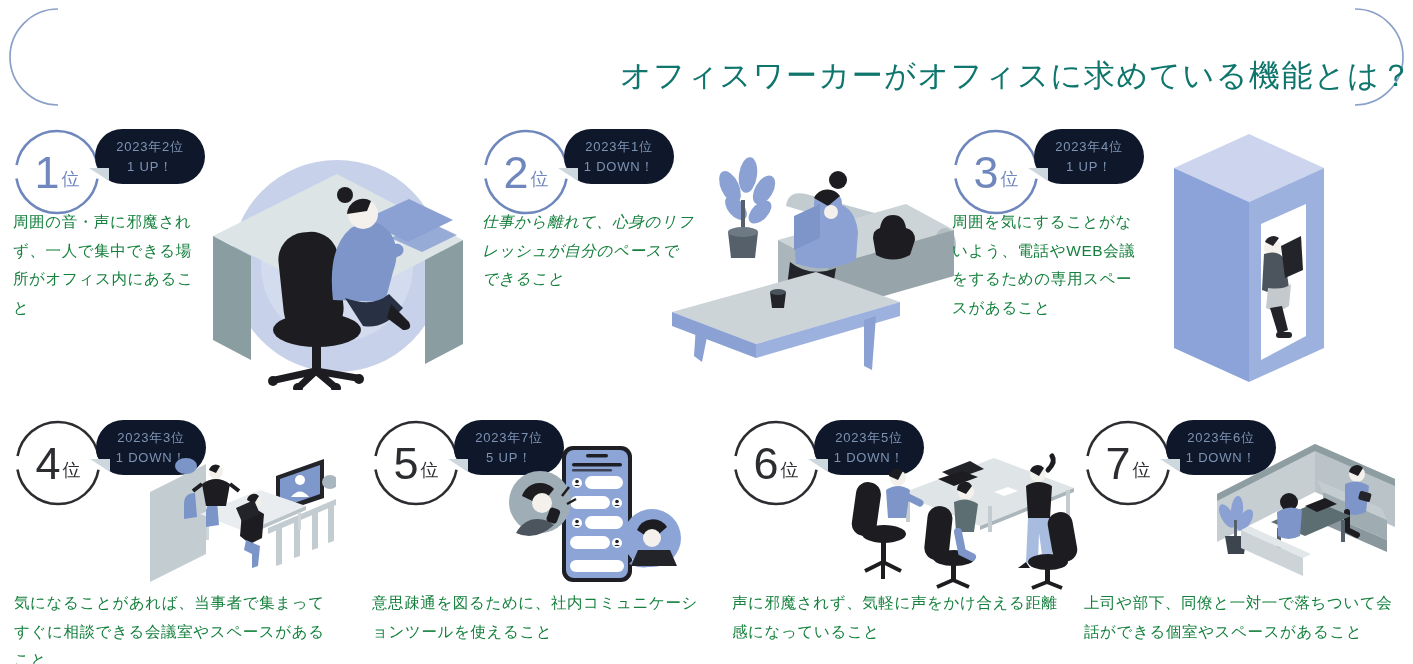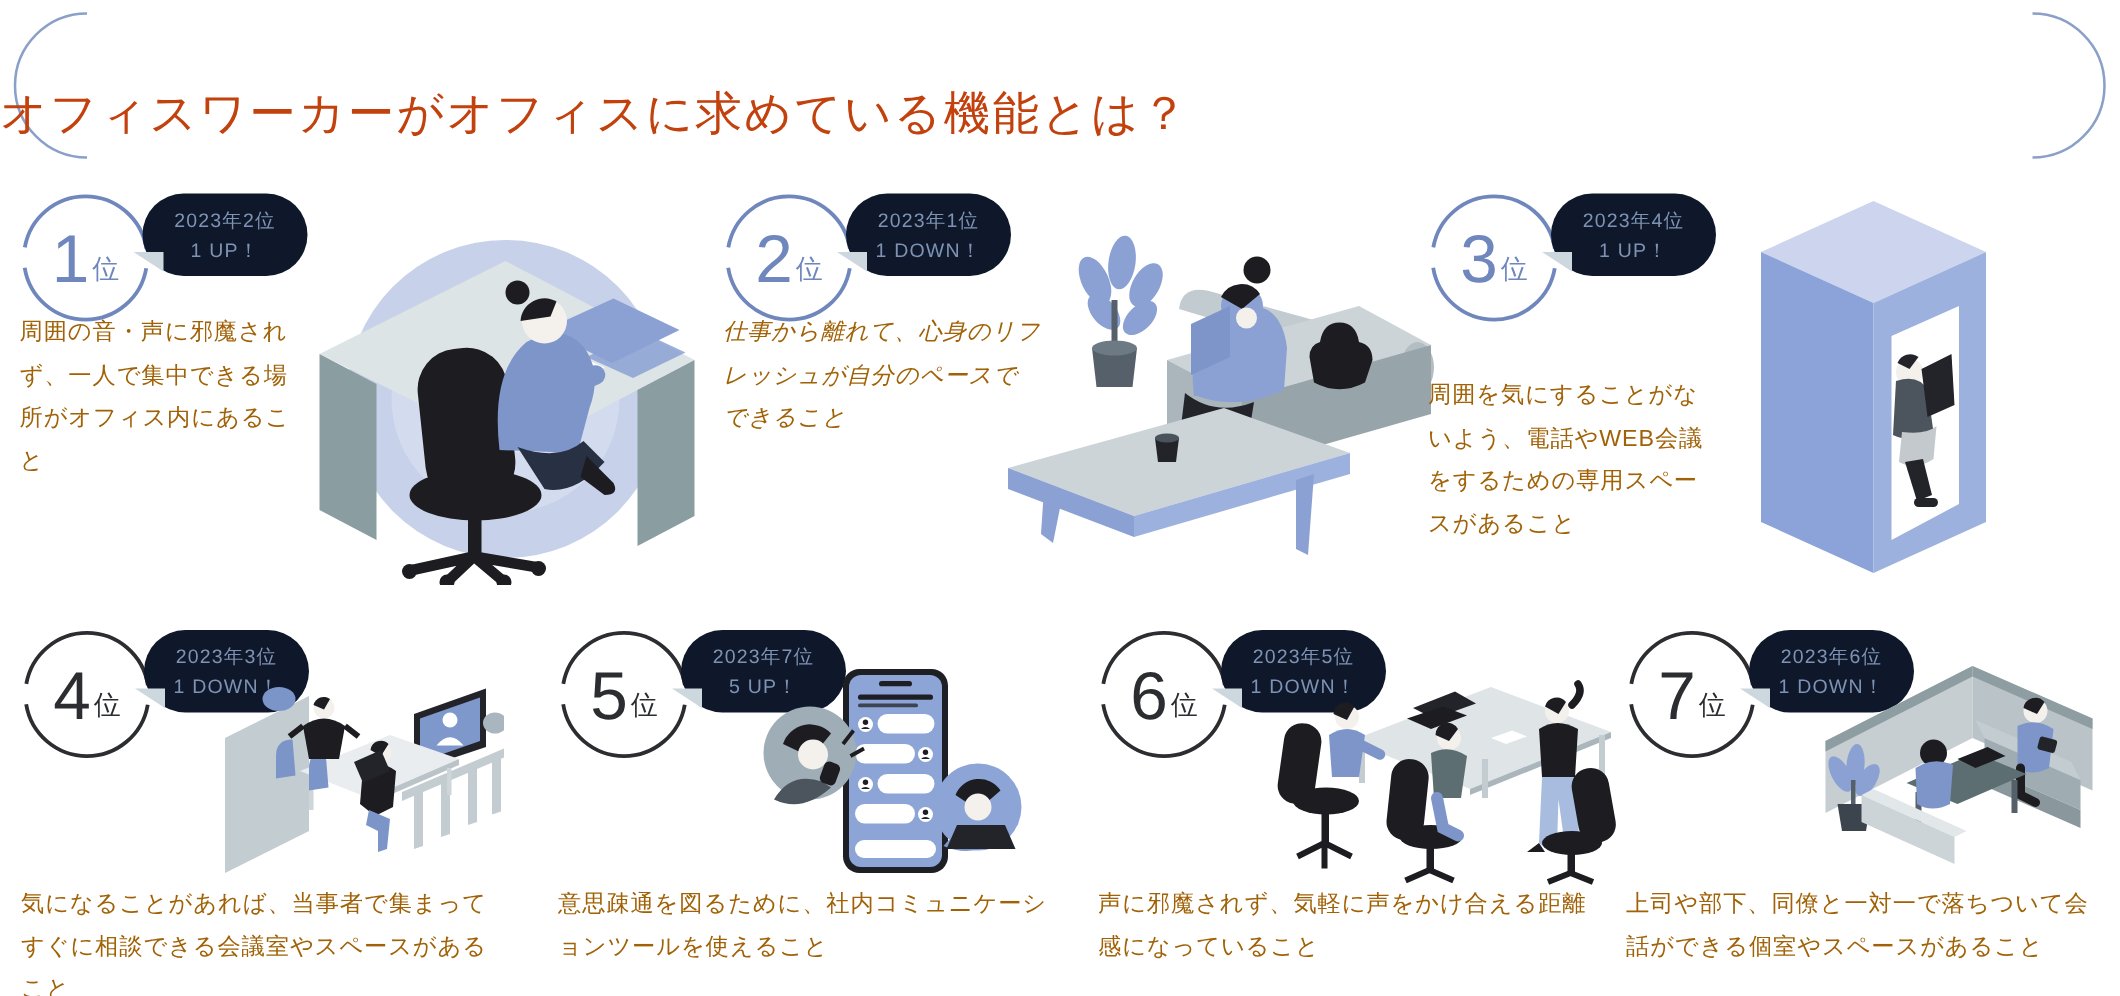--- a/index.html
+++ b/index.html
@@ -1,21 +1,21 @@
 <!DOCTYPE html>
 <html><head>
 <meta charset="utf-8">
 <style>
   html,body{margin:0;padding:0;background:#ffffff;}
   body{font-family:"Liberation Sans","DejaVu Sans",sans-serif;}
   .canvas{position:relative;width:1413px;height:664px;background:#fff;overflow:hidden;}
 
   
-  .page-title{position:absolute;left:0;top:34px;width:100%;text-align:left;
-    font-size:31px;font-weight:500;letter-spacing:1.5px;color:#c2410c;}
+  .page-title{position:absolute;left:0;top:34px;width:100%;text-align:right;
+    font-size:31px;font-weight:500;letter-spacing:1.5px;color:#0f766e;}
 
   .paren{position:absolute;top:6px;}
   .paren svg{display:block;}
 
   
   .item{position:absolute;}
   .rank-circle{position:absolute;left:0;top:0;width:88px;height:88px;
     display:flex;align-items:center;justify-content:center;}
   .rank-circle svg.ring{position:absolute;inset:0;width:100%;height:100%;}
   .rank-circle .num{font-size:45px;font-weight:400;line-height:1;}
@@ -24,21 +24,21 @@
   .row-bottom .rank-circle{color:#2b2d30;}
 
   .badge{position:absolute;left:82px;top:1px;background:#0f172a;color:#7e93b3;
     border-radius:28px;padding:8px 14px;min-width:82px;text-align:center;
     font-size:13px;line-height:1.5;letter-spacing:0.8px;}
   .badge::after{content:"";position:absolute;left:-6px;bottom:3px;width:0;height:0;
     border-style:solid;border-width:0 20px 13px 0;
     border-color:transparent #cdd7de transparent transparent;}
   .badge .b-line{display:block;}
 
-  .desc{position:absolute;left:0;margin:0;font-size:15.5px;color:#a16207;
+  .desc{position:absolute;left:0;margin:0;font-size:15.5px;color:#15803d;
     line-height:1.85;letter-spacing:0.6px;}
   .row-top .desc{top:80px;}
   .row-bottom .desc{top:170px;}
 
   .illo{position:absolute;}
   .illo svg{display:block;width:100%;height:100%;}
 </style>
 </head>
 <body>
 
@@ -171,21 +171,21 @@
       <svg class="ring" viewBox="0 0 90 90">
         <circle cx="45" cy="45" r="42" fill="none" stroke="currentColor" stroke-width="2.6" stroke-dasharray="118 14" stroke-dashoffset="125"></circle>
       </svg>
       <span class="num">3</span>
       <span class="suffix">位</span>
     </div>
     <div class="badge">
       <span class="b-line">2023年4位</span>
       <span class="b-line">1 UP！</span>
     </div>
-    <p class="desc" style="width:196px;margin-top:42px;">周囲を気にすることがないよう、電話やWEB会議をするための専用スペースがあること</p>
+    <p class="desc" style="width:196px;">周囲を気にすることがないよう、電話やWEB会議をするための専用スペースがあること</p>
   </section>
 
   <div class="illo" style="left:1168px;top:128px;width:162px;height:260px;">
     <svg viewBox="0 0 162 260">
       <g>
         <polygon points="6,40 81,6 156,40 81,74" fill="#ccd4ee"></polygon>
         <polygon points="6,40 81,74 81,254 6,220" fill="#8ba3d8"></polygon>
         <polygon points="81,74 156,40 156,220 81,254" fill="#9db1de"></polygon>
         <polygon points="93,96 138,76 138,208 93,232" fill="#ffffff"></polygon>
       </g>

